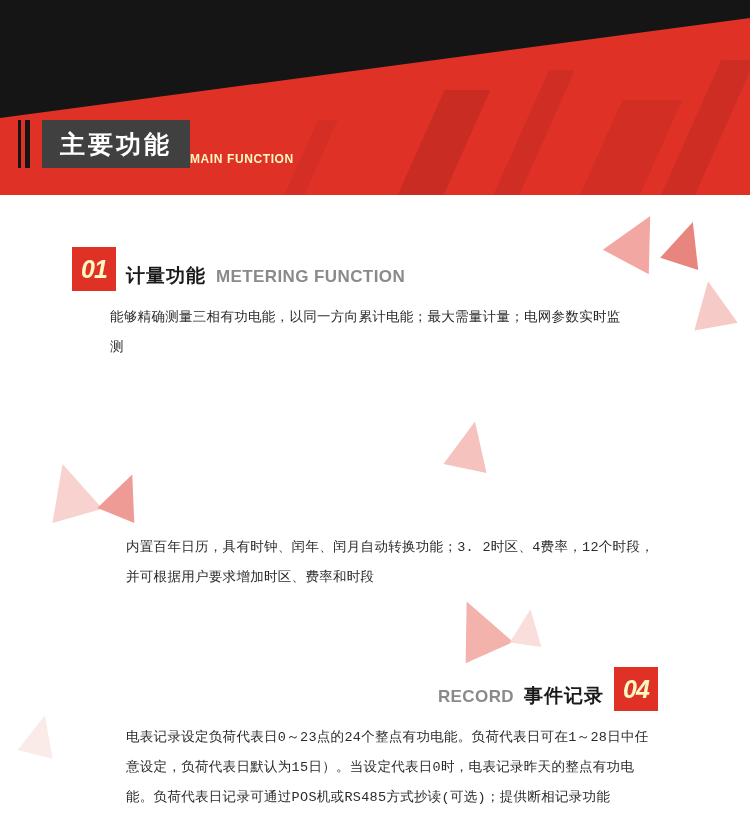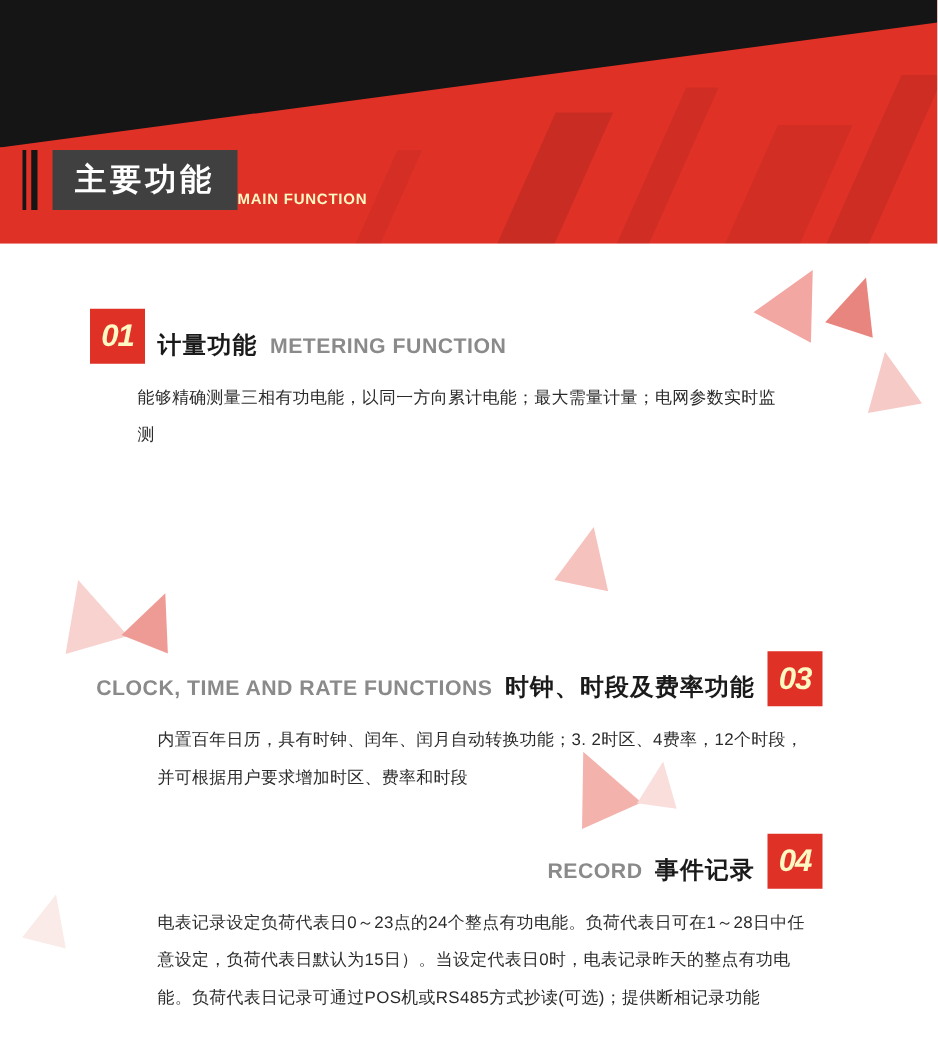--- a/index.html
+++ b/index.html
@@ -146,20 +146,21 @@
     font-weight: bold;
     color: #8a8a8a;
     letter-spacing: 0.4px;
   }
   .desc {
     margin-top: 12px;
     font-size: 13.5px;
     color: #2b2b2b;
     line-height: 30px;
     letter-spacing: 0.3px;
+    font-family: Liberation Mono, monospace;
   }
   .desc.indent { padding-left: 38px; }
   .desc.right  { text-align: left; }
 </style>
 </head>
 <body>
 
 <div class="banner">
   <div class="banner-black"></div>
 
@@ -198,27 +199,20 @@
       <div class="titles">
         <span class="t-cn">计量功能</span>
         <span class="t-en">METERING FUNCTION</span>
       </div>
     </div>
     <div class="desc indent" style="width:520px;">能够精确测量三相有功电能，以同一方向累计电能；最大需量计量；电网参数实时监测</div>
   </div>
 
 
   <div class="block" style="left:38px; top:326px; width:620px;">
-    <div class="head right">
-      <div class="titles">
-        <span class="t-en">CLOCK, TIME AND RATE FUNCTIONS</span>
-        <span class="t-cn">时钟、时段及费率功能</span>
-      </div>
-      <div class="num">03</div>
-    </div>
     <div class="desc right" style="width:530px; margin-left:88px;">内置百年日历，具有时钟、闰年、闰月自动转换功能；3. 2时区、4费率，12个时段，并可根据用户要求增加时区、费率和时段</div>
   </div>
 
   <div class="block" style="left:38px; top:472px; width:620px;">
     <div class="head right">
       <div class="titles">
         <span class="t-en">RECORD</span>
         <span class="t-cn">事件记录</span>
       </div>
       <div class="num">04</div>

